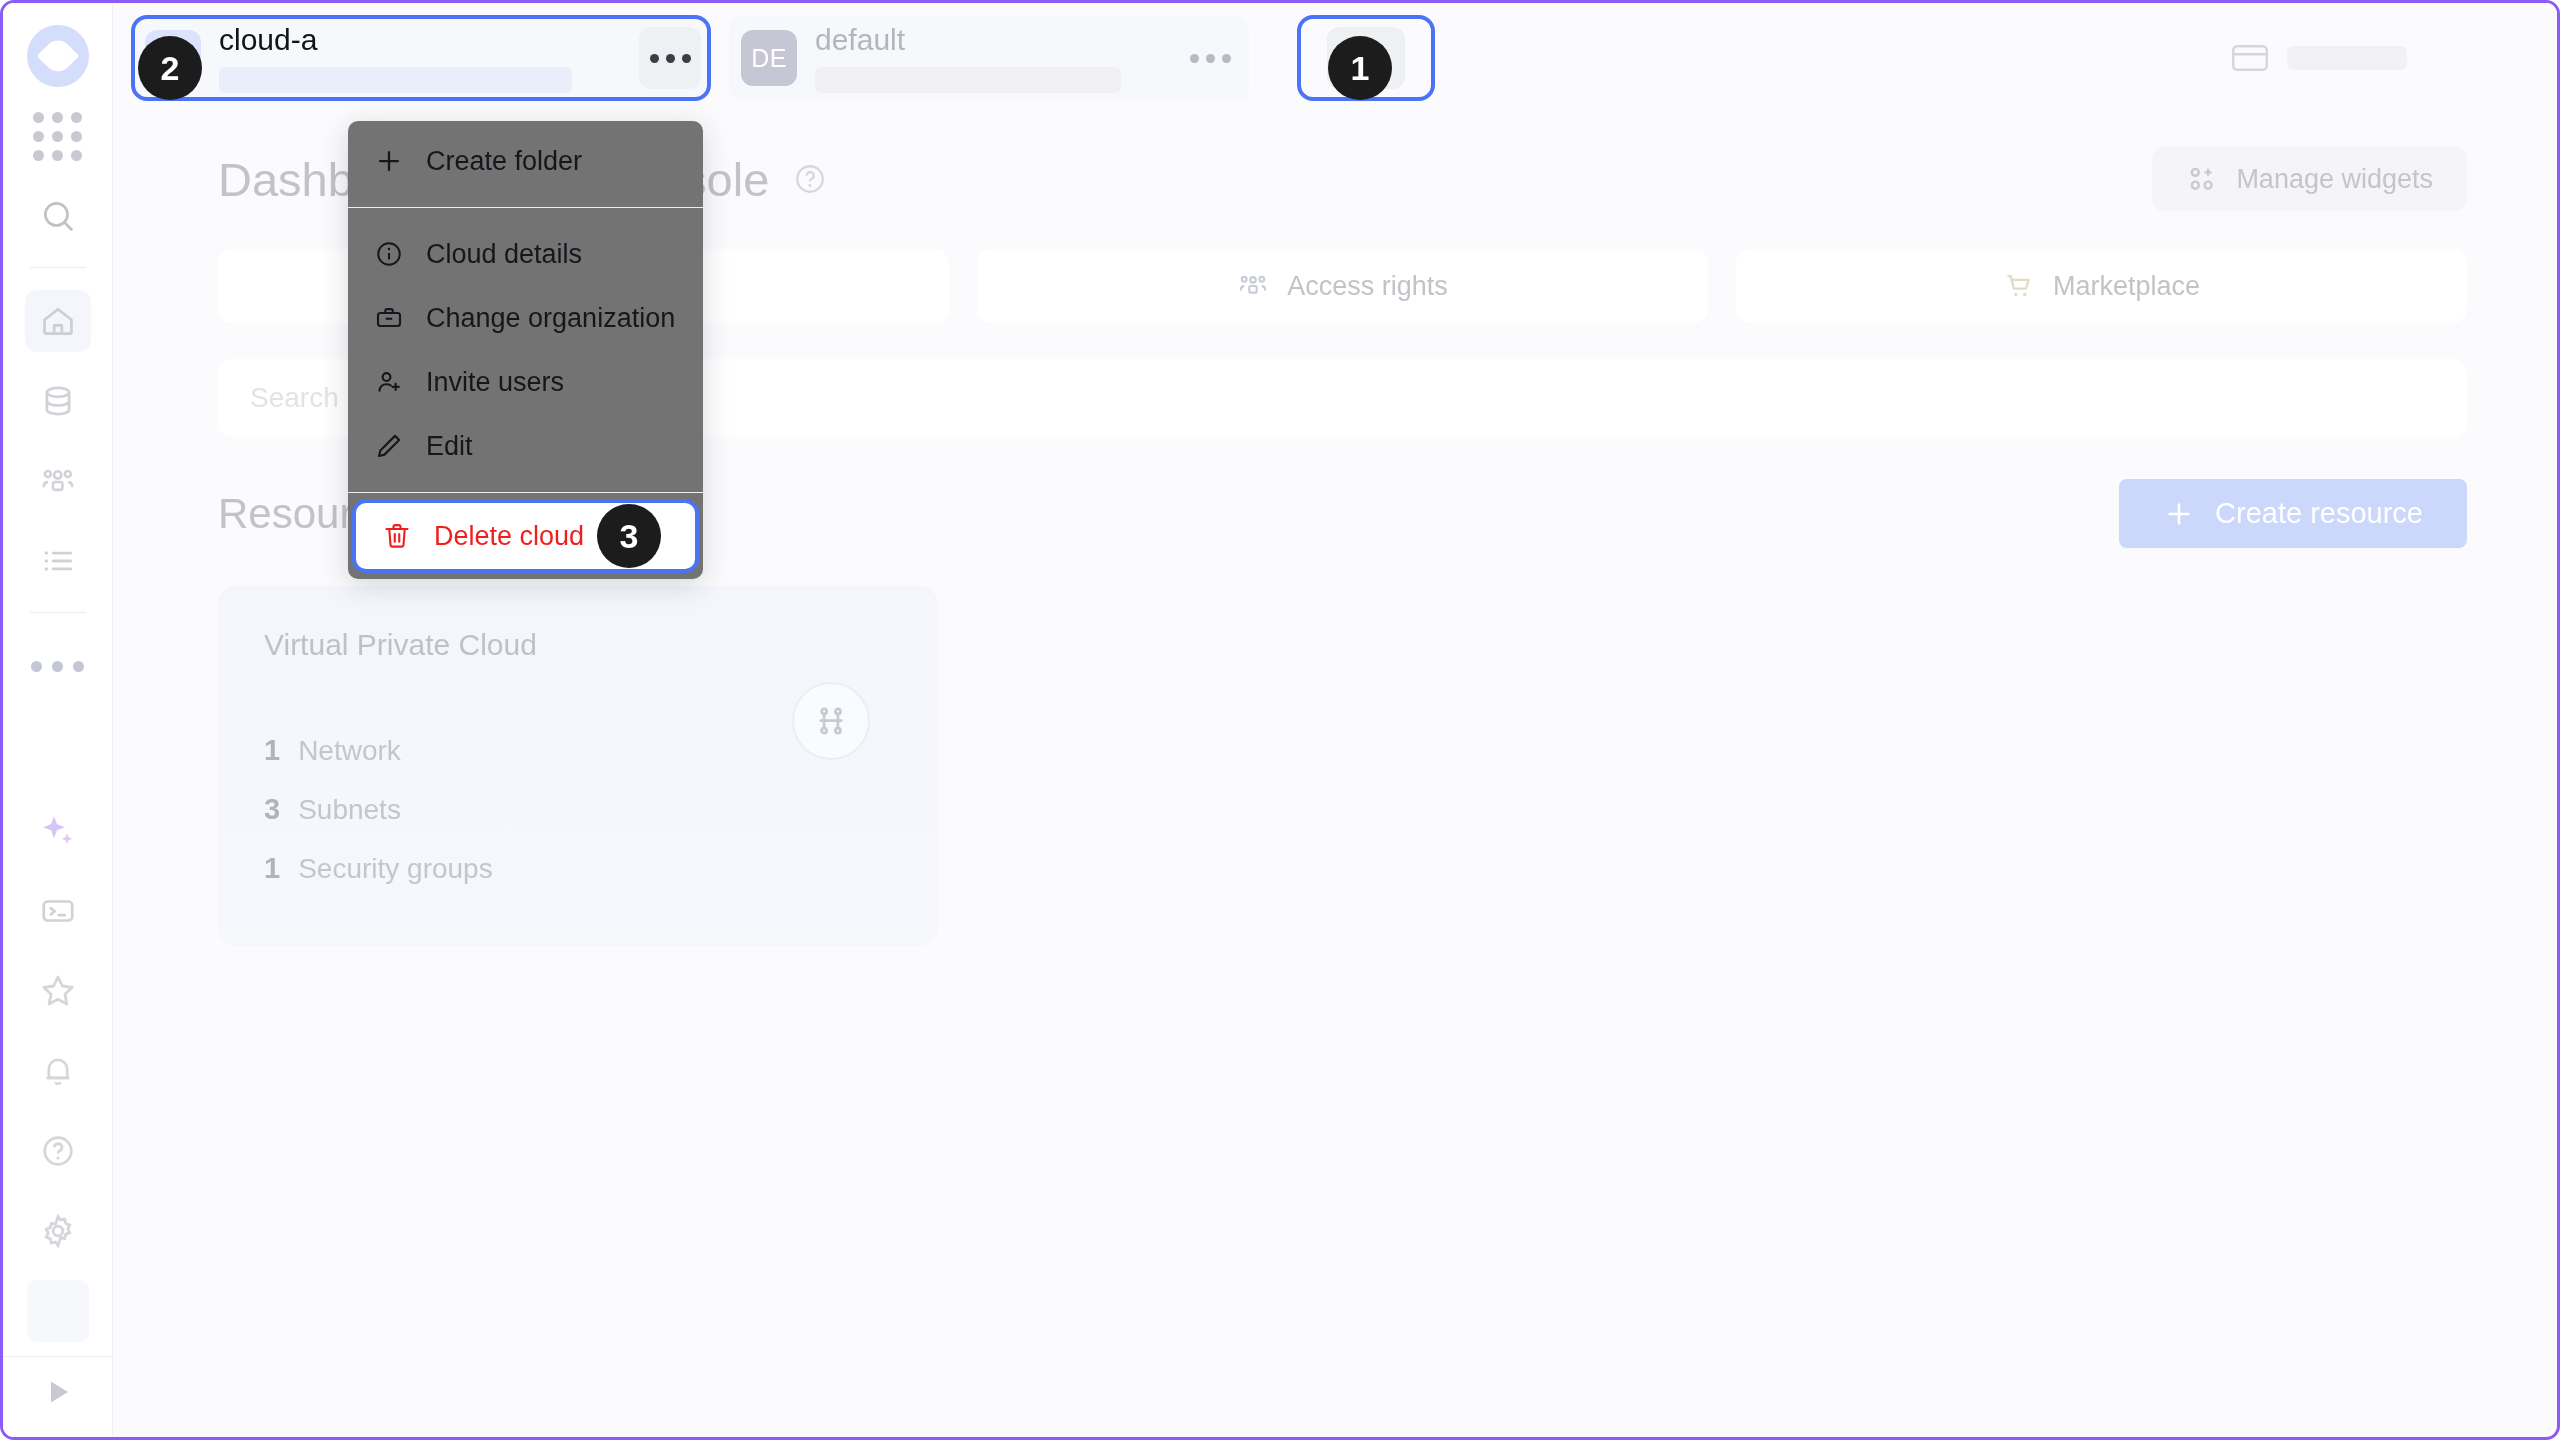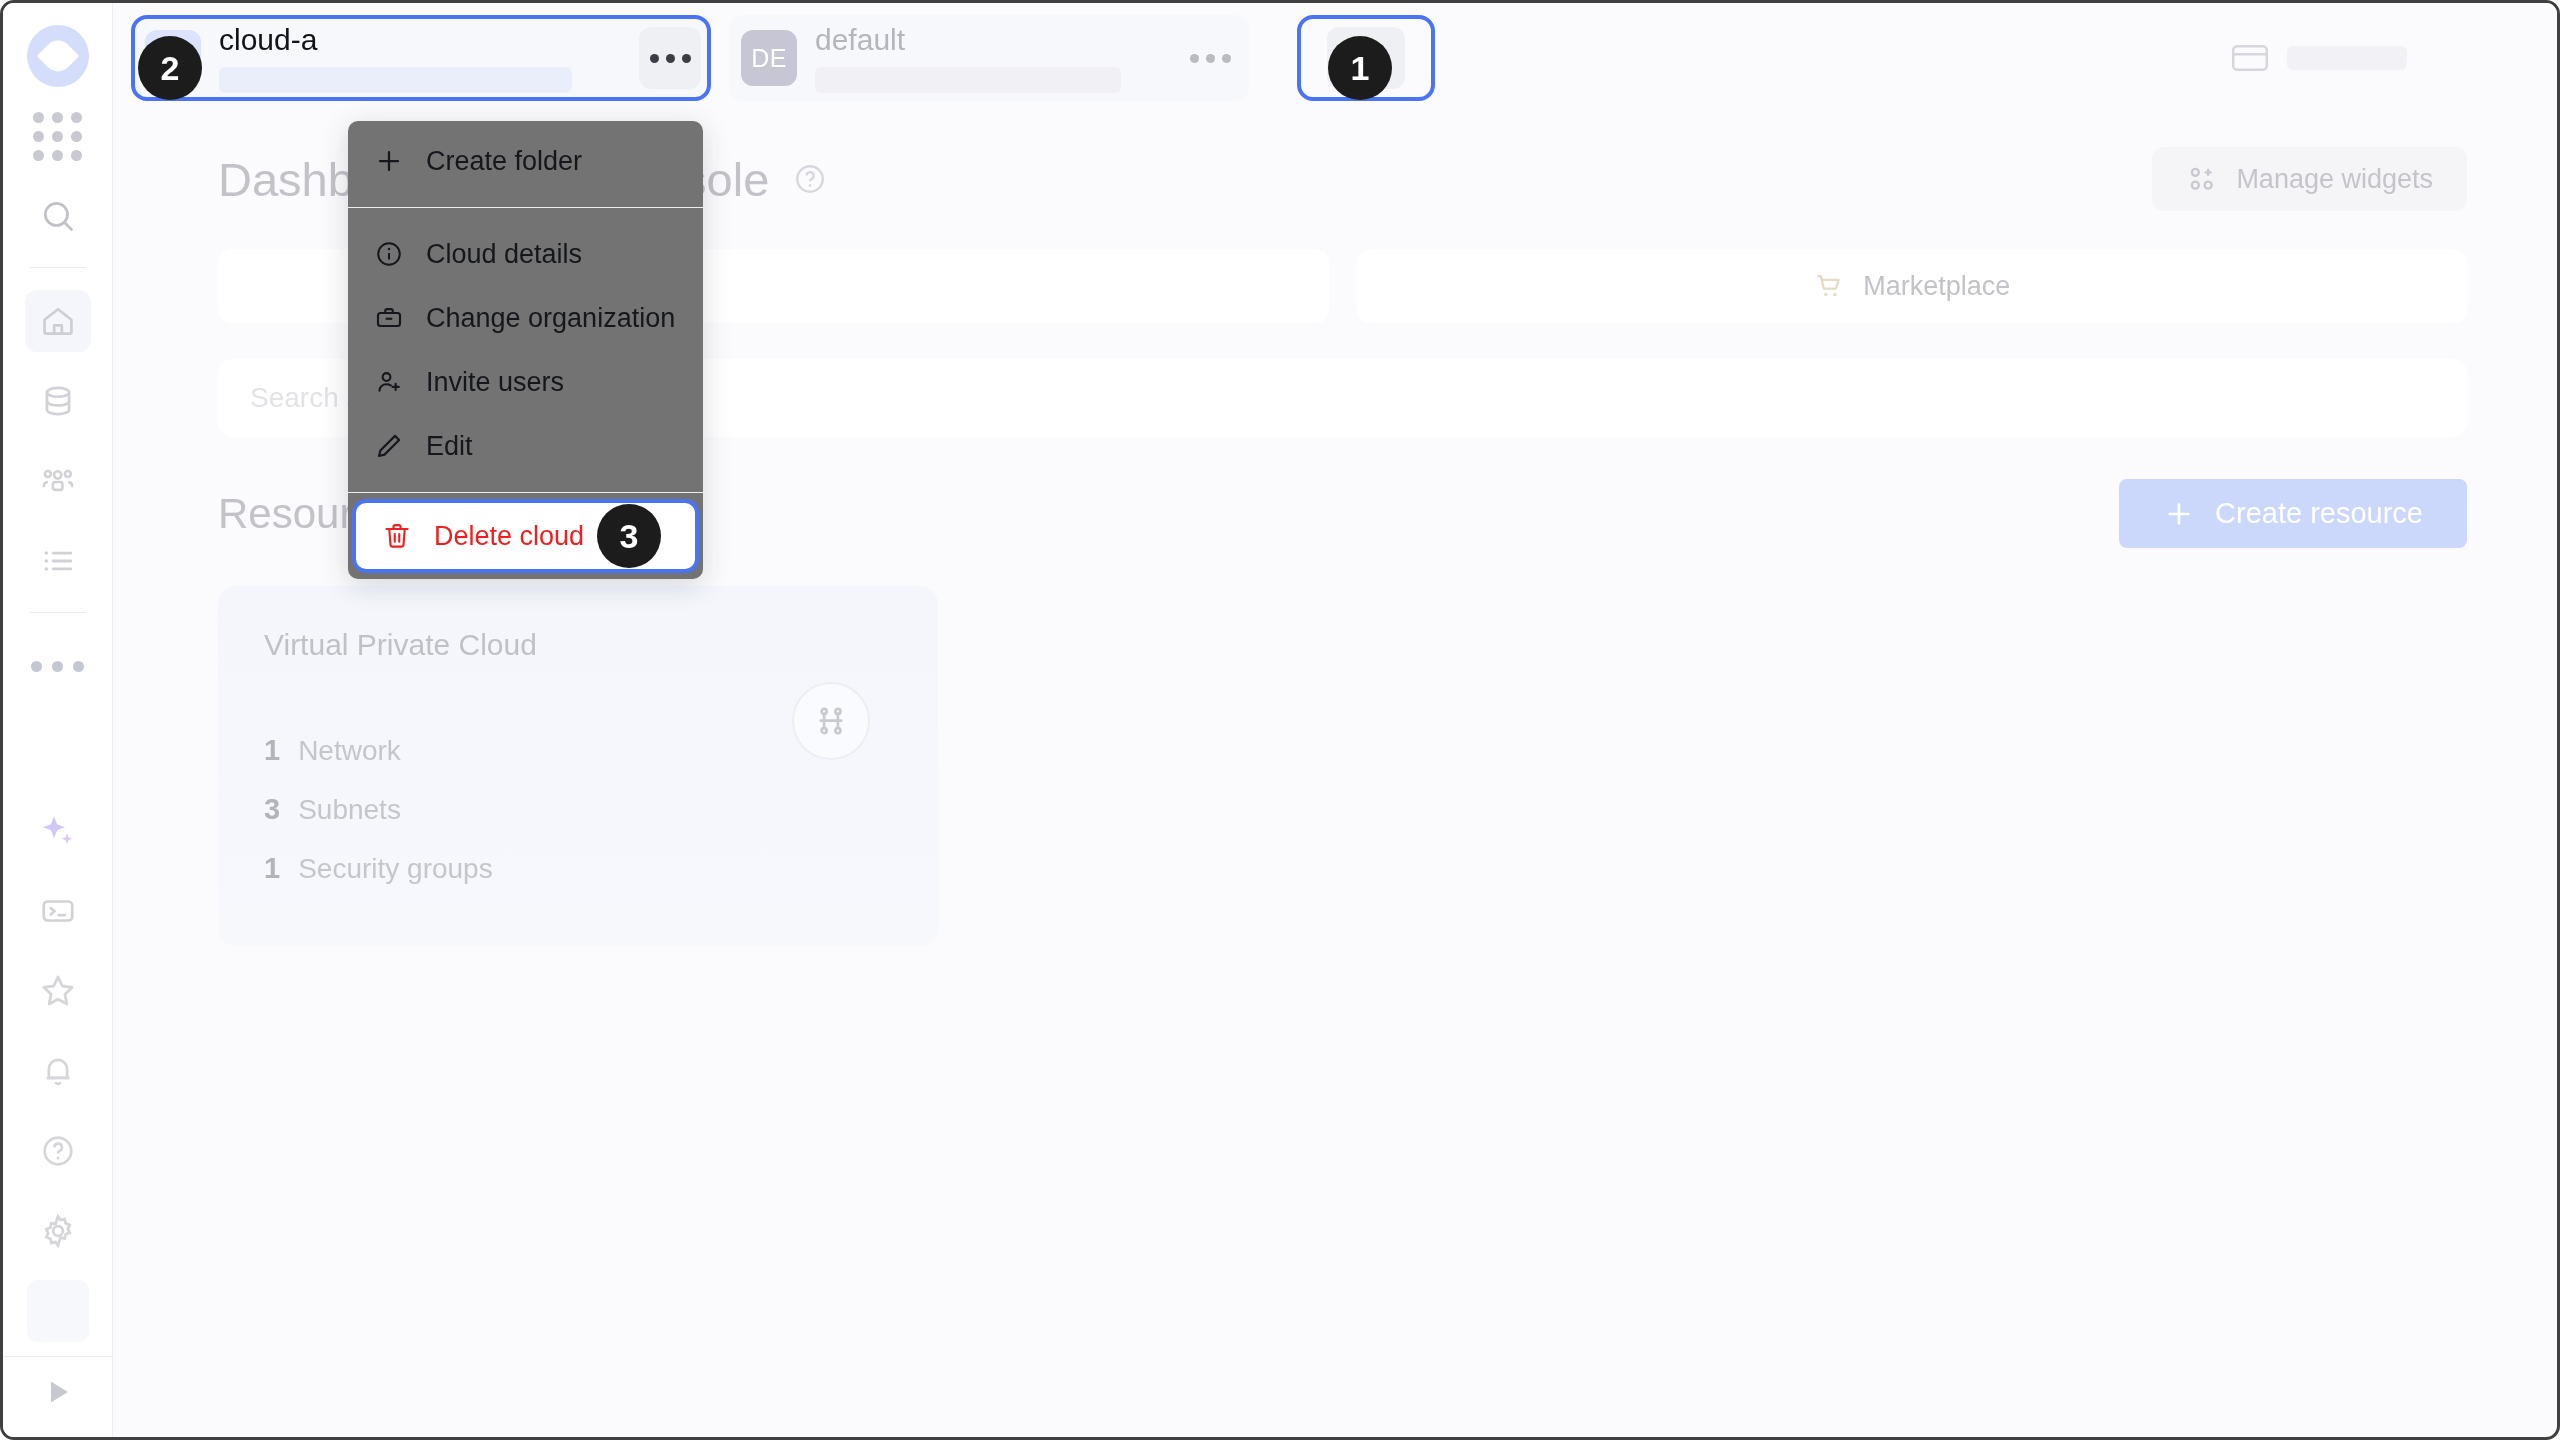--- a/index.html
+++ b/index.html
@@ -6,21 +6,21 @@
   html, body {
     width: 2560px; height: 1440px;
     background: #ffffff;
     font-family: "Liberation Sans", sans-serif;
     overflow: hidden;
   }
   #app {
     position: relative;
     width: 2560px; height: 1440px;
     background: #fbfbfd;
-    border: 3px solid #404040;
+    border: 3px solid #8b5cf6;
     border-radius: 14px;
     overflow: hidden;
   }
 
   
   .sidebar {
     position: absolute; left: 0; top: 0;
     width: 110px; height: 100%;
     background: #ffffff;
     border-right: 1px solid #ededf2;
@@ -483,20 +483,33 @@
           </svg>
         </span>
         <span>Manage widgets</span>
       </div>
     </div>
 
     <div class="tabs">
       <div class="tab">
         <span></span>
         <span></span>
+      </div>
+      <div class="tab">
+        <span>
+          <svg width="32" height="32" viewBox="0 0 24 24" fill="none" stroke="#c8ccd8" stroke-width="1.6">
+            <circle cx="12" cy="7.4" r="2.1"></circle>
+              <rect x="9.2" y="12" width="5.6" height="5" rx="1.3"></rect>
+            <circle cx="5.4" cy="7" r="1.8"></circle>
+              <path d="M2.9 15.3c0-2 1-3.2 2.5-3.2"></path>
+            <circle cx="18.6" cy="7" r="1.8"></circle>
+              <path d="M21.1 15.3c0-2-1-3.2-2.5-3.2"></path>
+          </svg>
+        </span>
+        <span>Access rights</span>
       </div>
       <div class="tab">
         <span>
           <svg width="32" height="32" viewBox="0 0 24 24" fill="none" stroke="#e3dcc4" stroke-width="1.7" stroke-linejoin="round">
             <path d="M3.4 4.6h2.4l2.3 9.4h9.1l2-6.6H7.2"></path>
             <circle cx="9.6" cy="18.4" r="1.3" fill="#e3dcc4" stroke="none"></circle>
             <circle cx="16.4" cy="18.4" r="1.3" fill="#e3dcc4" stroke="none"></circle>
           </svg>
         </span>
         <span>Marketplace</span>

